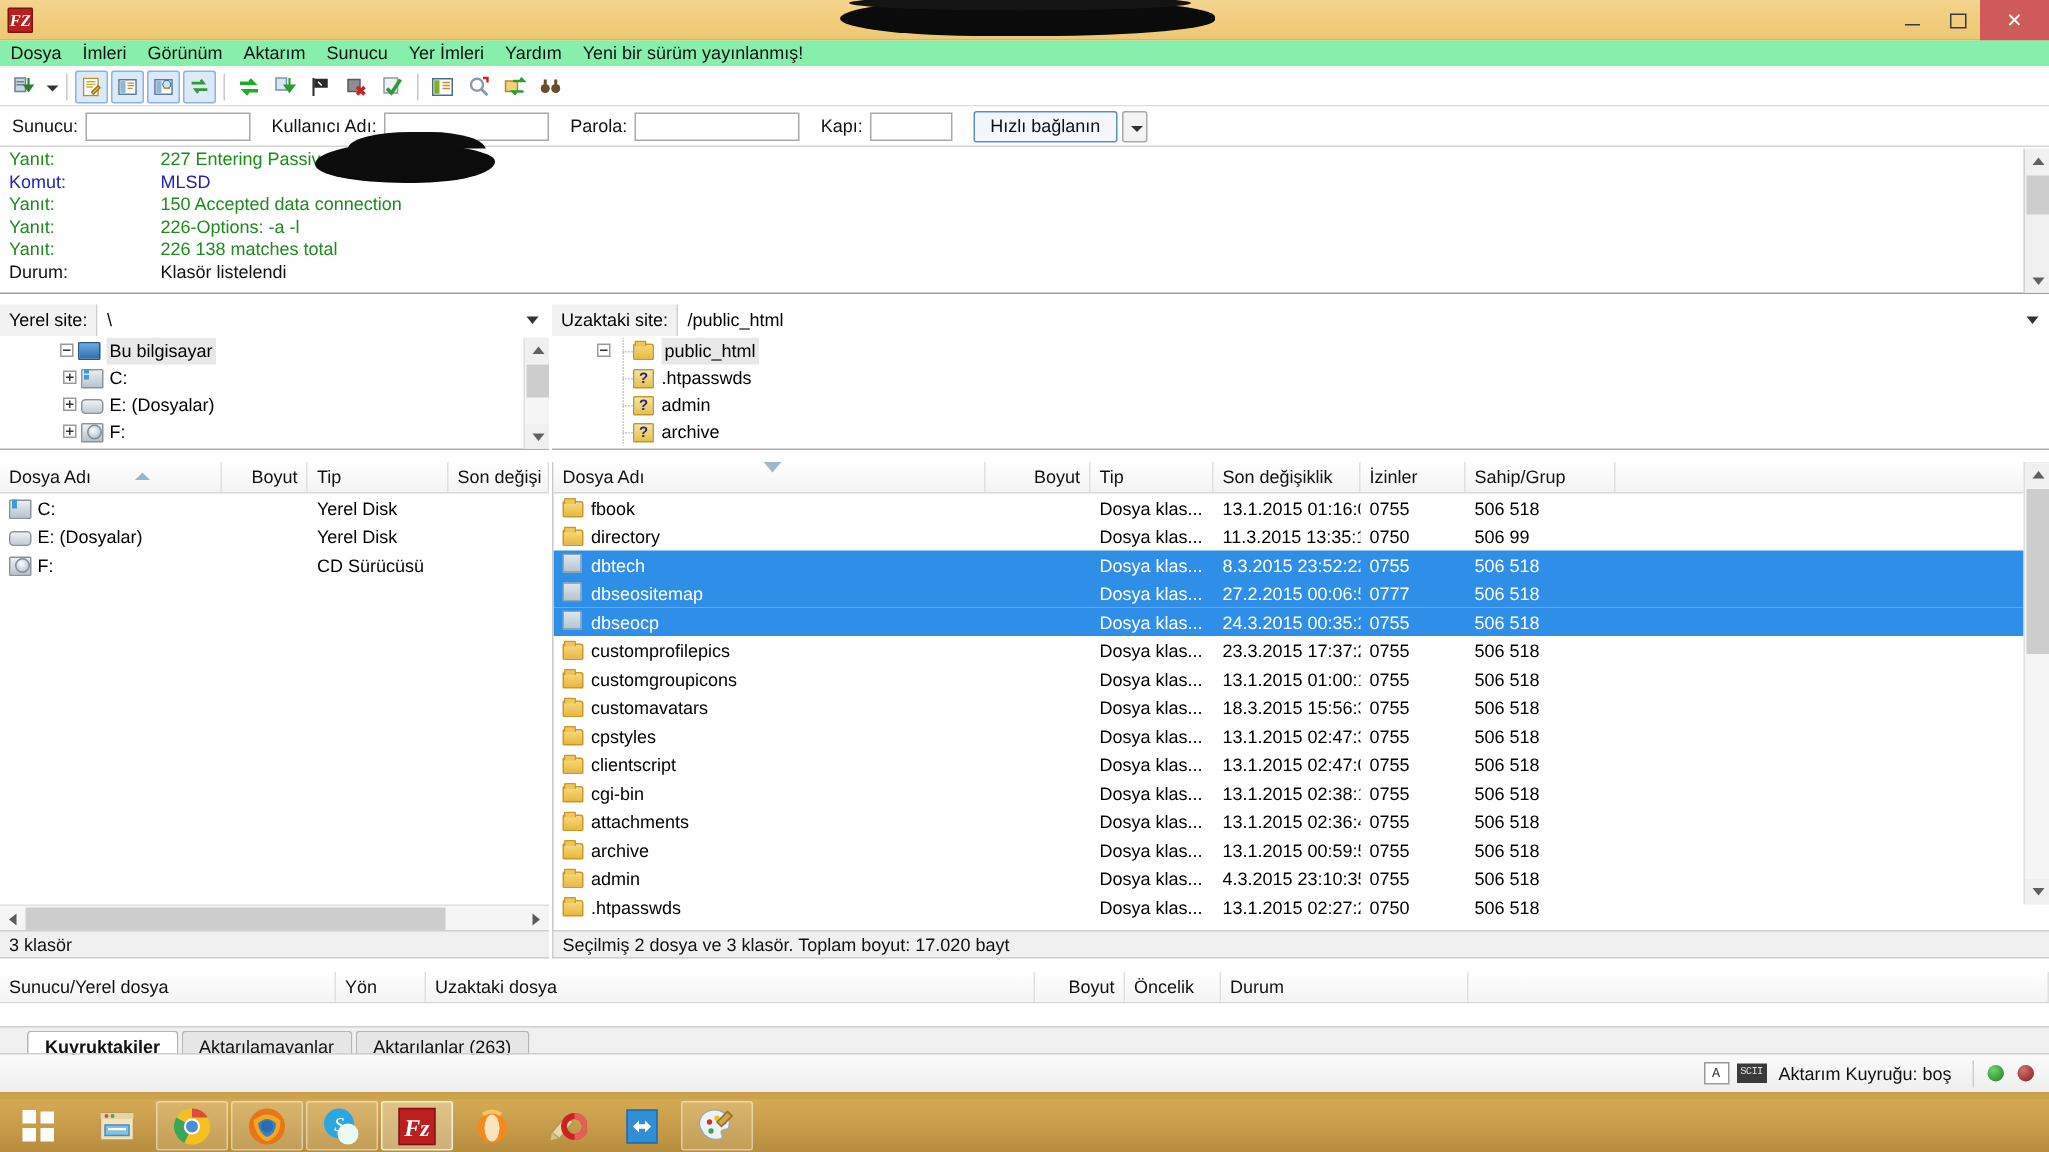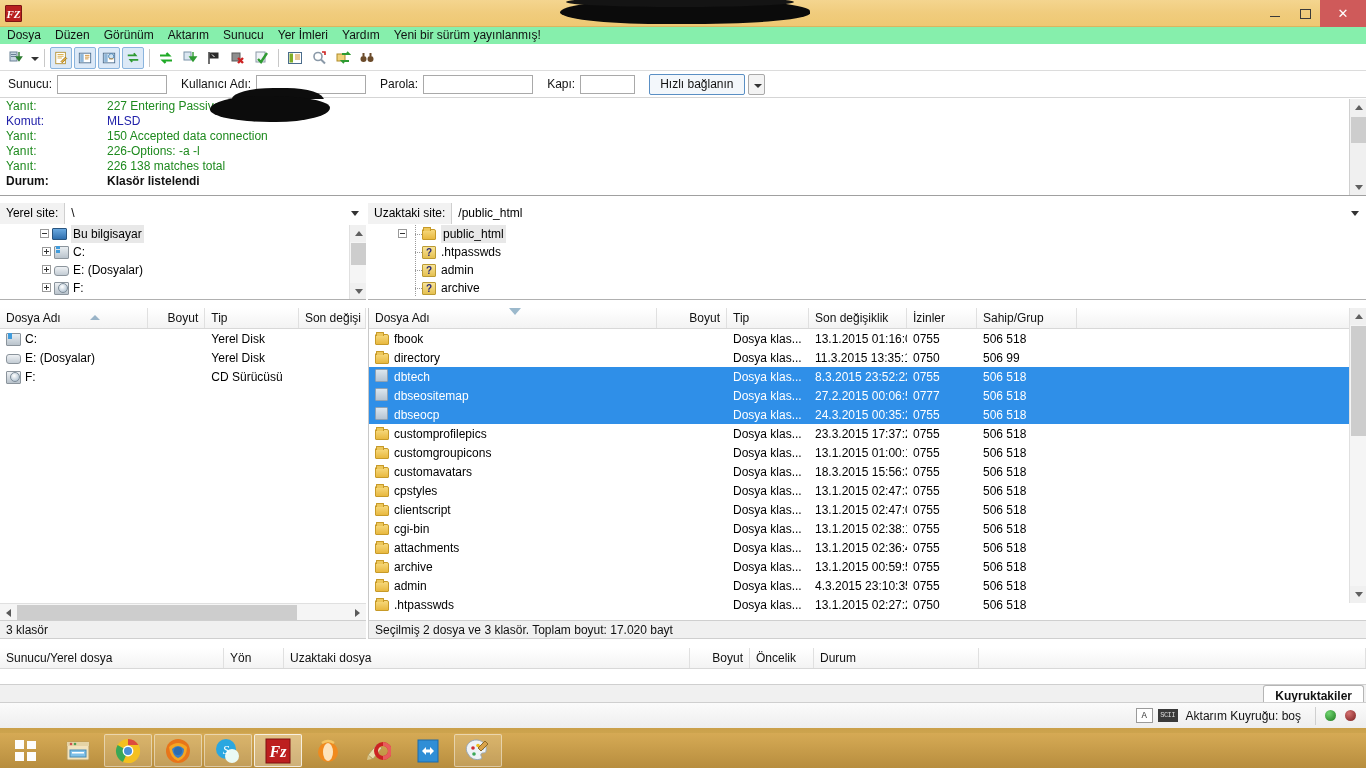--- a/index.html
+++ b/index.html
@@ -105,21 +105,21 @@
   .logpanel {
     position: absolute; top: 99px; left: 0; width: 1366px; height: 97px;
     background: #fff; border-bottom: 1px solid #a0a0a0;
     overflow: hidden;
   }
   .logrow { height: 15px; line-height: 15px; display: flex; font-size: 12px; gap: 40px; }
   .logtype { width: 67px; padding-left: 6px; }
   .logmsg { }
   .t-resp { color: #1e8a1e; }
   .t-cmd  { color: #2222aa; }
-  .t-stat { color: #111111; font-weight: bold; }
+  .t-stat { color: #111111; }
   .log-redacted {
     position: absolute; left: 210px; top: 96px; width: 120px; height: 26px;
     background: #0c0c0c; border-radius: 42% 48% 45% 50% / 52% 45% 55% 48%;
   }
   .log-scroll {
     position: absolute; right: 0; top: 0; width: 17px; height: 97px;
     background: #f0f0f0; border-left: 1px solid #d0d0d0;
   }
   .sb-arrow {
     width: 17px; height: 17px; background: #f0f0f0; position: relative;
@@ -263,21 +263,21 @@
 
   
   .queuehead {
     position: absolute; left: 0; top: 648px; width: 1366px; height: 21px;
     background: linear-gradient(to bottom,#ffffff,#f3f3f3); border-bottom: 1px solid #d8d8d8;
     display: flex; font-size: 12px;
   }
   .queuebody { position: absolute; left: 0; top: 669px; width: 1366px; height: 9px; background: #fff; }
   .tabbar {
     position: absolute; left: 0; top: 684px; width: 1366px; height: 24px;
-    background: #f0f0f0; border-top: 1px solid #cfcfcf; display: flex; align-items: flex-end; padding-left: 4px; flex-direction: column;
+    background: #f0f0f0; border-top: 1px solid #cfcfcf; display: flex; align-items: flex-end; padding-left: 18px;
   }
   .tab {
     height: 21px; line-height: 20px; padding: 0 11px; font-size: 12px;
     border: 1px solid #b5b5b5; border-bottom: 0; background: #e6e6e6;
     border-radius: 3px 3px 0 0; margin-right: 2px; color: #111;
   }
   .tab.active { background: #fff; font-weight: bold; }
 
   .statusbar {
     position: absolute; left: 0; top: 702px; width: 1366px; height: 26px;
@@ -331,21 +331,21 @@
         </div>
       <div class="wc">
           <i class="wc-max"></i>
         </div>
       <div class="wc close">✕</div>
     </div>
   </div>
 
   <div class="menubar">
     <div class="menuitem">Dosya</div>
-    <div class="menuitem">Düzen</div>
+    <div class="menuitem">İmleri</div>
     <div class="menuitem">Görünüm</div>
     <div class="menuitem">Aktarım</div>
     <div class="menuitem">Sunucu</div>
     <div class="menuitem">Yer İmleri</div>
     <div class="menuitem">Yardım</div>
     <div class="menuitem nag">Yeni bir sürüm yayınlanmış!</div>
   </div>
 
   <div class="toolbar">
     <div class="tb">

